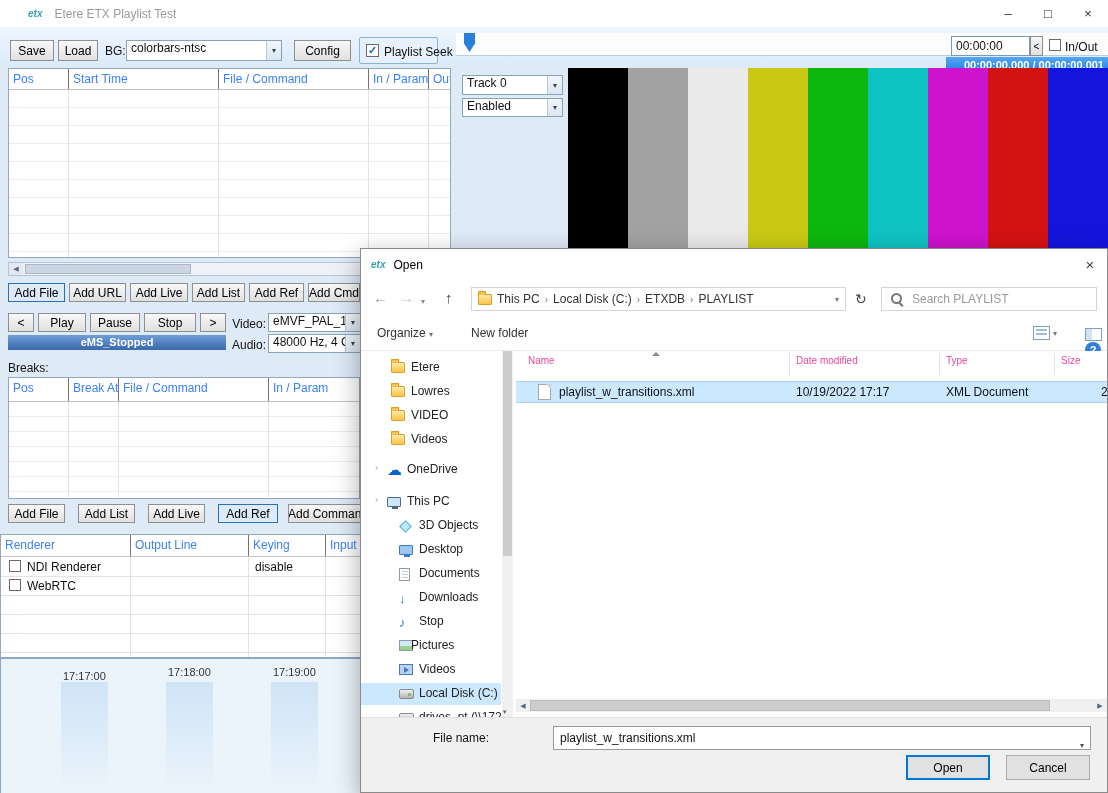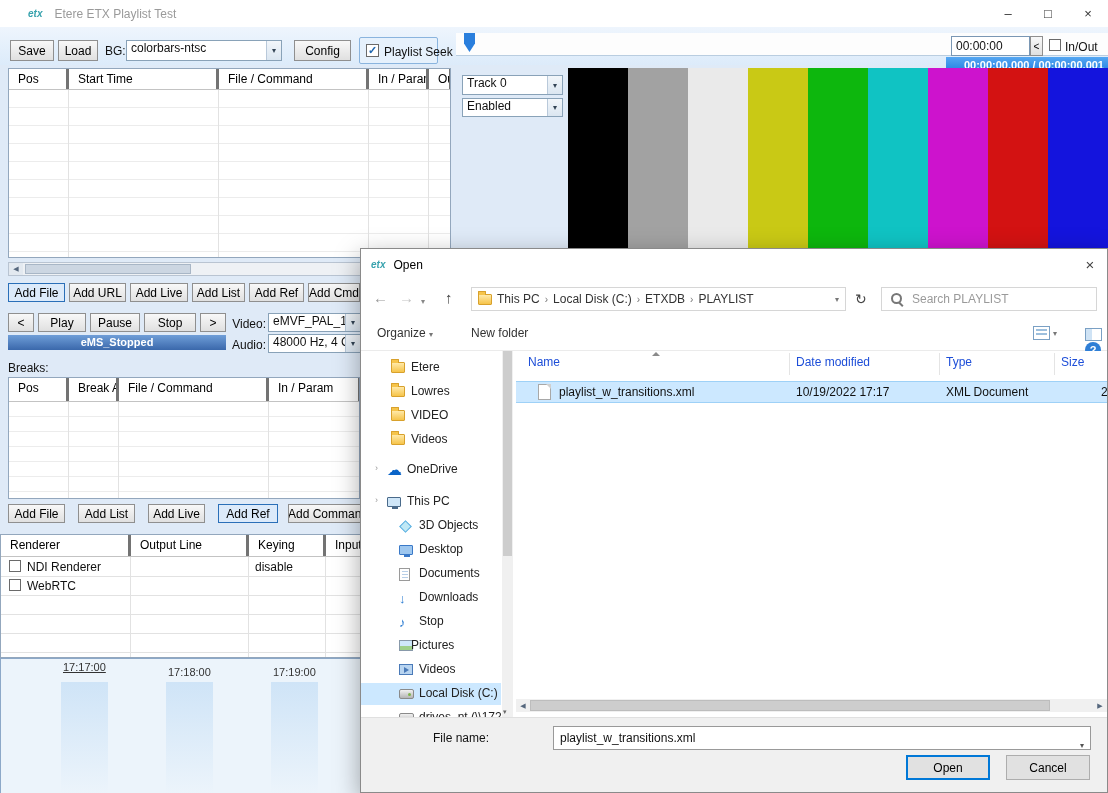--- a/index.html
+++ b/index.html
@@ -22,21 +22,21 @@
 .cb{position:absolute;width:13px;height:13px;background:#fff;border:1px solid #6a6a6a;display:flex;align-items:center;justify-content:center;font-size:11px;font-weight:bold;color:#1e66b0}
 .lbl{position:absolute;font-size:12px;color:#111;white-space:nowrap}
 .seekbox{position:absolute;left:359px;top:37px;width:79px;height:27px;border:1px solid #8ab4de;background:#e6f1fc;border-radius:2px}
 .seekstrip{position:absolute;left:456px;top:33px;width:652px;height:23px;background:#fdfdfd;border-bottom:1px solid #b9cde0}
 .seek-pin{position:absolute;left:464px;top:33px;width:11px;height:19px;background:#2a7fdd;clip-path:polygon(0 0,100% 0,100% 55%,50% 100%,0 55%)}
 .tcinput{position:absolute;left:951px;top:36px;width:79px;height:20px;background:#fff;border:1px solid #7a97b4;line-height:18px;padding-left:4px}
 .posbar{position:absolute;left:946px;top:57px;width:162px;height:16px;background:linear-gradient(#55a7f2,#1f7ce0);color:#fff;font-weight:bold;font-size:11px;text-align:right;line-height:16px;padding-right:4px}
 
 .panel-table{position:absolute;background:#fff;border:1px solid #93a7bd;overflow:hidden}
 .thead{position:absolute;left:0;top:0;right:0;border-bottom:1px solid #c3c3c3;background:#fff}
-.th-cell{position:absolute;top:0;bottom:0;line-height:21px;padding-left:9px;color:#000000;border-right:3px solid #737373;overflow:hidden;white-space:nowrap}
+.th-cell{position:absolute;top:0;bottom:0;line-height:21px;padding-left:4px;color:#3b82f6;border-right:1px solid #737373;overflow:hidden;white-space:nowrap}
 .tbody{position:absolute;left:0;right:0;bottom:0;background:repeating-linear-gradient(180deg,#fff 0 17px,#ececec 17px 18px)}
 .vline{position:absolute;top:0;bottom:0;width:1px;background:#e2e2e2}
 .hline{position:absolute;left:0;right:0;height:1px;background:#e2e2e2}
 
 .hscroll{position:absolute;background:#eef1f5;border:1px solid #b9c4d2}
 .sb-arrow{position:absolute;top:0;bottom:0;width:14px;display:flex;align-items:center;justify-content:center;font-size:7px;color:#55677d;background:#e3e9f0}
 .sb-thumb{position:absolute;top:1px;bottom:1px;background:#ccd6e2;border:1px solid #a8b6c6}
 
 .mbar{position:absolute;top:0;width:11px;height:89px;background:linear-gradient(90deg,#b5b5b5,#fdfdfd)}
 .mlabel{position:absolute;font-size:11px;color:#111}
@@ -60,21 +60,21 @@
 .search-ph{color:#9a9a9a;font-size:12px;margin-left:8px}
 .dlg-cmdbar{position:absolute;left:0;top:68px;right:0;height:34px;background:#fff;border-bottom:1px solid #ebebeb;font-size:12px;color:#333}
 .sidebar{position:absolute;left:0;top:102px;width:140px;bottom:75px;background:#fff;overflow:hidden}
 .side-item{position:absolute;left:0;width:140px;height:22px;font-size:12px;color:#222;white-space:nowrap}
 .side-item.selected{background:#cce8ff}
 .side-label{position:absolute;top:3px}
 .side-chev{position:absolute;top:4px;font-size:9px;color:#999}
 .vscroll{position:absolute;left:141px;top:102px;width:11px;bottom:75px;background:#f0f0f0}
 .vthumb{position:absolute;left:1px;right:1px;background:#cdcdcd}
 .filelist{position:absolute;left:155px;top:102px;right:0;bottom:75px;background:#fff;overflow:hidden}
-.fl-hcell{position:absolute;top:4px;font-size:12px;color:#1d4ed8;white-space:nowrap}
+.fl-hcell{position:absolute;top:4px;font-size:10px;color:#ec4899;white-space:nowrap}
 .fl-hsep{position:absolute;top:2px;height:22px;width:1px;background:#e4e4e4}
 .sortcaret{position:absolute;top:1px;width:0;height:0;border-left:4px solid transparent;border-right:4px solid transparent;border-bottom:4px solid #8a8a8a}
 .file-row{position:absolute;left:0;right:0;height:22px;background:#cce8ff;border-top:1px solid #9ed1f7;border-bottom:1px solid #9ed1f7}
 .fcell{position:absolute;top:3px;font-size:12px;color:#111;white-space:nowrap}
 .bottombar{position:absolute;left:0;right:0;bottom:0;height:75px;background:#f0f0f0;border-top:1px solid #e0e0e0}
 .dlg-btn{position:absolute;height:25px;width:84px;background:#e1e1e1;border:1px solid #adadad;display:flex;align-items:center;justify-content:center;font-size:12px;color:#000}
 .dlg-btn.default{border:2px solid #0078d7}
 .fn-input{position:absolute;left:192px;top:8px;width:538px;height:24px;background:#fff;border:1px solid #999;line-height:22px;padding-left:6px;font-size:12px;overflow:hidden}
 .fn-chev{position:absolute;right:6px;top:8px;font-size:8px;color:#555}
 
@@ -234,21 +234,21 @@
         </div>
         <div class="abs" style="left: 0px; top: 19px; width: 361px; height: 19px;">
           <div class="cb" style="left: 8px; top: 3px; width: 12px; height: 12px;"></div>
           <div class="lbl" style="left: 26px; top: 3px;">WebRTC</div>
         </div>
       </div>
   </div>
 
   <div class="timeline" id="timeline">
       <div class="tl-strip" style="left: 60px; top: 23px; height: 112px;"></div>
-      <div class="tl-label" style="left: 62px; top: 2px; text-decoration: underline;">17:17:00</div>
+      <div class="tl-label" style="left: 62px; top: 11px;">17:17:00</div>
       <div class="tl-strip" style="left: 165px; top: 23px; height: 112px;"></div>
       <div class="tl-label" style="left: 167px; top: 7px;">17:18:00</div>
       <div class="tl-strip" style="left: 270px; top: 23px; height: 112px;"></div>
       <div class="tl-label" style="left: 272px; top: 7px;">17:19:00</div>
     </div>
 <div class="win-btn hl" style="left: 8px; top: 283px; width: 57px;">Add File</div>
     <div class="win-btn" style="left: 69px; top: 283px; width: 57px;">Add URL</div>
     <div class="win-btn" style="left: 130px; top: 283px; width: 58px;">Add Live</div>
     <div class="win-btn" style="left: 192px; top: 283px; width: 53px;">Add List</div>
     <div class="win-btn" style="left: 249px; top: 283px; width: 55px;">Add Ref</div>

